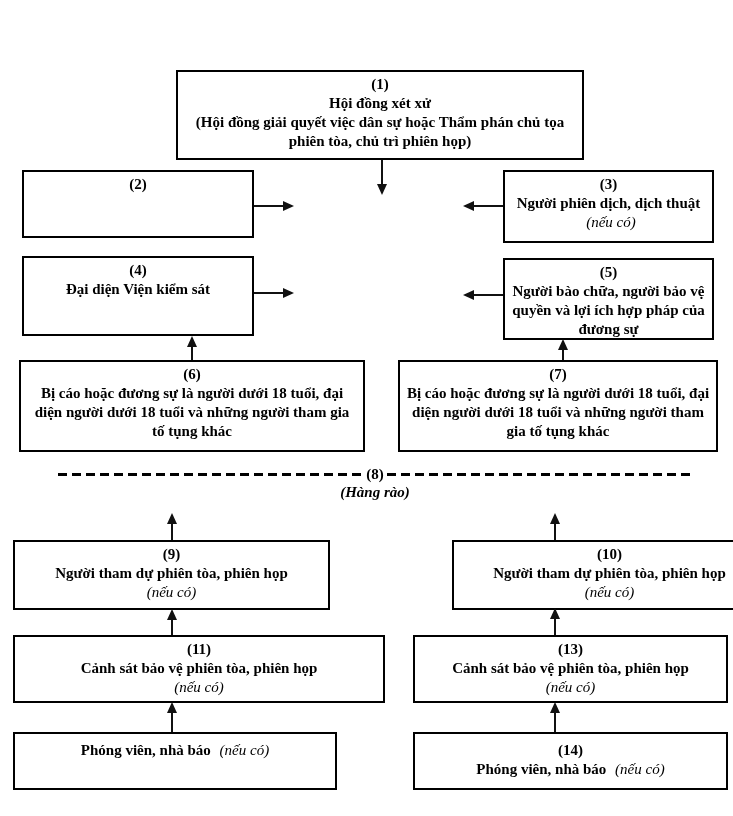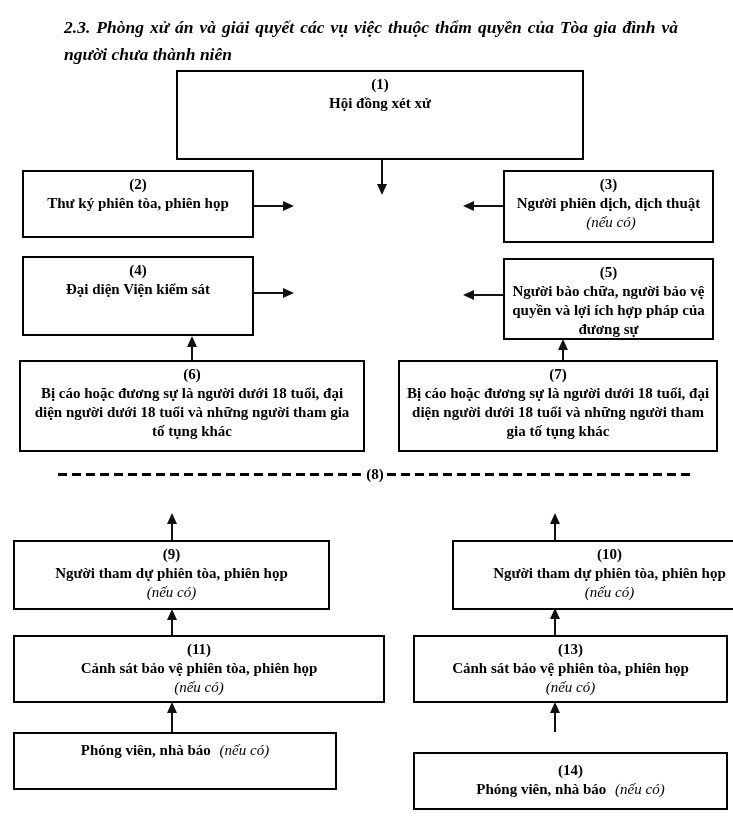--- a/index.html
+++ b/index.html
@@ -48,30 +48,29 @@
   .fence-label { position:absolute; left:58px; top:484px; width:634px;
       text-align:center; font-size:15px; font-weight:bold; font-style:italic; }
 
   .pad7 { padding-top:7px; }
 </style>
 </head>
 <body>
 
 <div id="page">
 
-  <div class="title">2.3. Phòng xử án và giải quyết các vụ việc thuộc thẩm quyền của Tòa gia đình và người chưa thành niên</div>
 
   <div class="box" style="left:176px; top:70px; width:408px; height:90px;">
     <span class="num">(1)</span>
     <span>Hội đồng xét xử</span>
+    <span class="sub">(Hội đồng giải quyết việc dân sự hoặc Thẩm phán chủ tọa phiên tòa, chủ trì phiên họp)</span>
   </div>
 
   <div class="box" style="left:22px; top:170px; width:232px; height:68px;">
     <span class="num">(2)</span>
-    <span>Thư ký phiên tòa, phiên họp</span>
   </div>
 
   <div class="box" style="left:503px; top:170px; width:211px; height:73px;">
     <span class="num">(3)</span>
     <span>Người phiên dịch, dịch thuật</span>
     <span class="note-inline">(nếu có)</span>
   </div>
 
   <div class="box" style="left:22px; top:256px; width:232px; height:80px;">
     <span class="num">(4)</span>
@@ -91,20 +90,21 @@
   <div class="box" style="left:398px; top:360px; width:320px; height:92px;">
     <span class="num">(7)</span>
     <span>Bị cáo hoặc đương sự là người dưới 18 tuổi, đại diện người dưới 18 tuổi và những người tham gia tố tụng khác</span>
   </div>
 
   <div class="fence">
     <div class="dash"></div>
     <span class="num">(8)</span>
     <div class="dash"></div>
   </div>
+  <div class="fence-label">(Hàng rào)</div>
 
   <div class="box" style="left:13px; top:540px; width:317px; height:70px;">
     <span class="num">(9)</span>
     <span>Người tham dự phiên tòa, phiên họp</span>
     <span class="note-block">(nếu có)</span>
   </div>
 
   <div class="box" style="left:413px; top:540px; width:315px; height:70px;margin-left:39px;">
     <span class="num">(10)</span>
     <span>Người tham dự phiên tòa, phiên họp</span>
@@ -121,21 +121,21 @@
     <span class="num">(13)</span>
     <span>Cảnh sát bảo vệ phiên tòa, phiên họp</span>
     <span class="note-block">(nếu có)</span>
   </div>
 
   <div class="box pad7" style="left:13px; top:732px; width:324px; height:58px;">
     <span>Phóng viên, nhà báo</span>
     <span class="note-inline">(nếu có)</span>
   </div>
 
-  <div class="box pad7" style="left:413px; top:732px; width:315px; height:58px;margin-top:20px;">
+  <div class="box pad7" style="left:413px; top:732px; width:315px; height:58px;">
     <span class="num">(14)</span>
     <span>Phóng viên, nhà báo</span>
     <span class="note-inline">(nếu có)</span>
   </div>
 
   <div class="arrow v down" style="left:381px; top:160px; height:33px;"></div>
   <div class="arrow h right" style="left:254px; top:205px; width:38px;"></div>
   <div class="arrow h left" style="left:465px; top:205px; width:38px;"></div>
   <div class="arrow h right" style="left:254px; top:292px; width:38px;"></div>
   <div class="arrow h left" style="left:465px; top:294px; width:38px;"></div>

